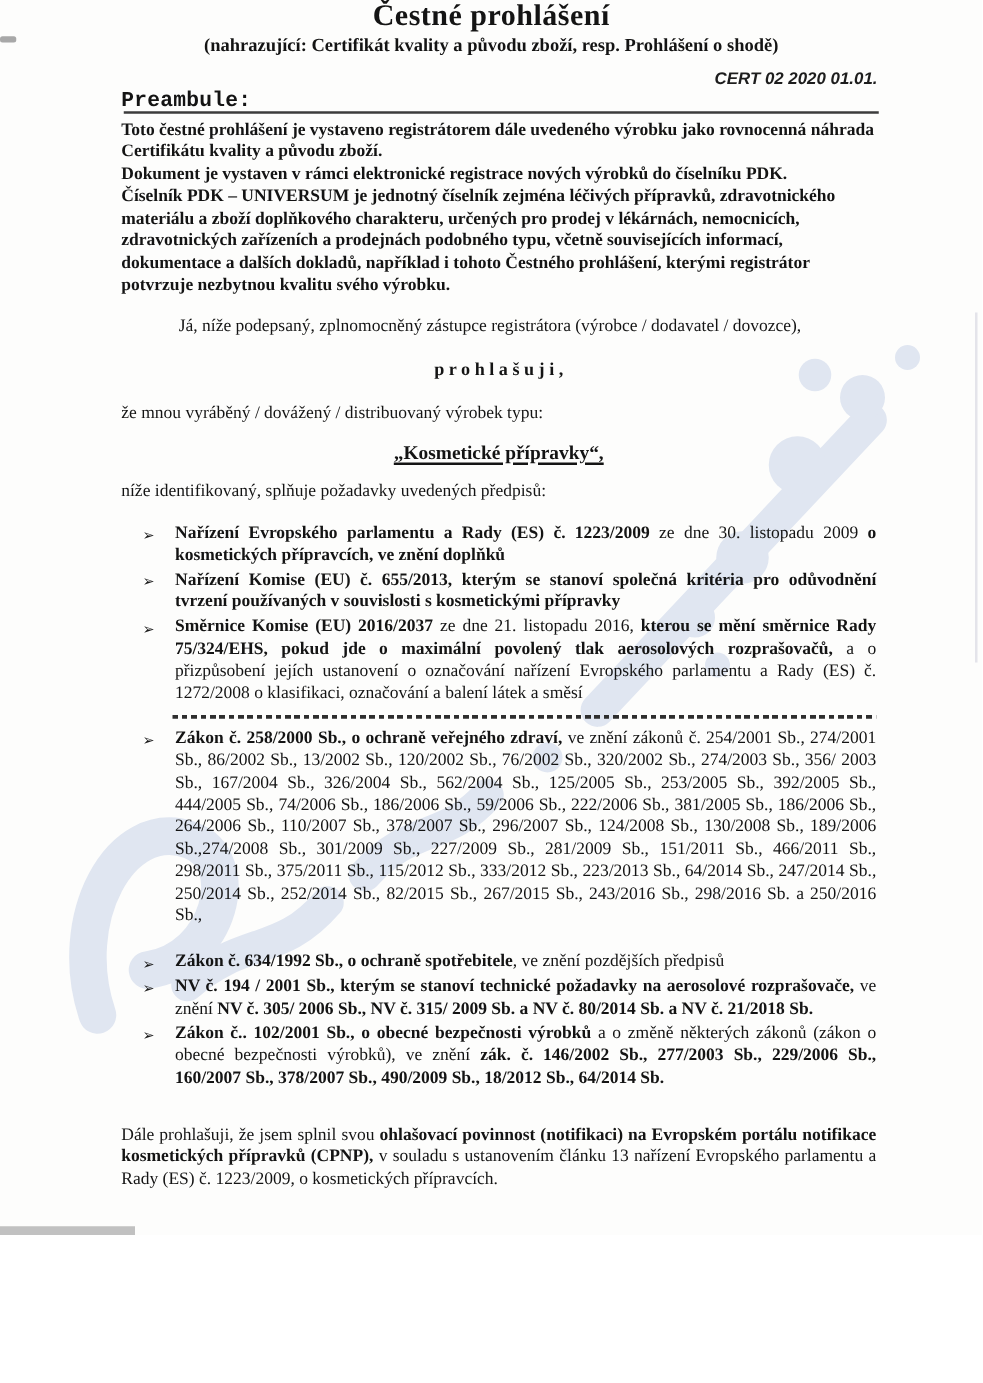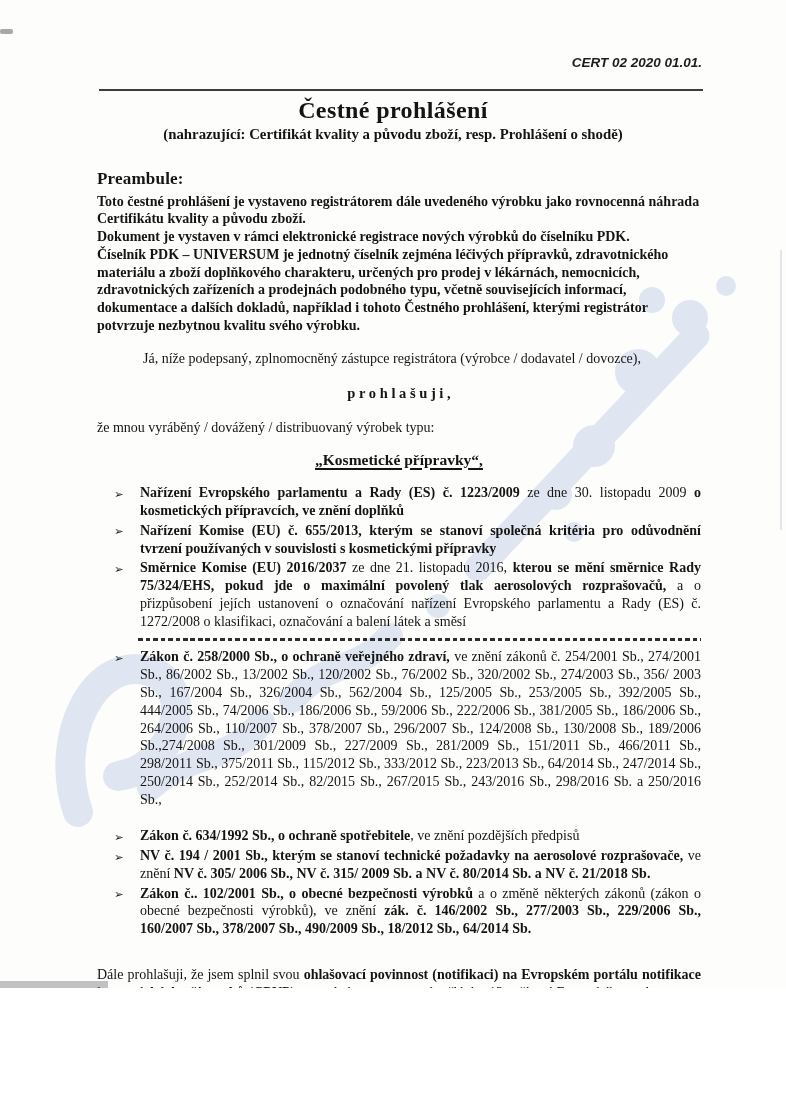--- a/index.html
+++ b/index.html
@@ -17,33 +17,33 @@
   .doc-code{
     position:absolute;top:55px;right:84px;
     font-family:"Liberation Sans","DejaVu Sans",sans-serif;
     font-style:italic;font-weight:bold;font-size:13.5px;
     color:#1d1d1d;
   }
   .top-rule{
     position:absolute;top:89px;left:99px;right:83px;
     border-top:2px solid #3c3c3c;
   }
-  .flow{position:relative;padding-top:97px;}
+  .flow{position:relative;}
   .title{
     margin:0;text-align:center;
     font-size:24px;font-weight:bold;letter-spacing:.4px;
   }
   .subtitle{
     margin:2px 0 0;text-align:center;
     font-size:14.8px;font-weight:bold;
   }
   
   .content{margin:25px 85px 0 97px;font-size:14px;line-height:1.27;}
   .preamble-heading{
-    margin:0 0 3px;font-size:17px;font-weight:bold;letter-spacing:.2px;
+    margin:0 0 3px;font-size:17px;font-weight:bold;letter-spacing:.2px;font-family:Liberation Mono, monospace;
   }
   .preamble-p{margin:0;font-weight:bold;text-align:left;}
   .indent-p{margin:15px 0 0;text-indent:46px;}
   .verb-p{margin:17px 0 0;text-align:center;font-weight:bold;font-size:14.5px;}
   .plain-p{margin:16px 0 12px;}
   .product-p{
     margin:13px 0 0;text-align:center;
     font-weight:bold;font-size:15.5px;
     text-decoration:underline;text-decoration-thickness:2px;text-underline-offset:3px;
   }
@@ -114,20 +114,21 @@
     <div class="content">
       <h2 class="preamble-heading">Preambule:</h2>
       <p class="preamble-p">Toto čestné prohlášení je vystaveno registrátorem dále uvedeného výrobku jako rovnocenná náhrada Certifikátu kvality a původu zboží.</p>
       <p class="preamble-p">Dokument je vystaven v rámci elektronické registrace nových výrobků do číselníku PDK.</p>
       <p class="preamble-p">Číselník PDK – UNIVERSUM je jednotný číselník zejména léčivých přípravků, zdravotnického materiálu a zboží doplňkového charakteru, určených pro prodej v lékárnách, nemocnicích, zdravotnických zařízeních a prodejnách podobného typu, včetně souvisejících informací, dokumentace a dalších dokladů, například i tohoto Čestného prohlášení, kterými registrátor potvrzuje nezbytnou kvalitu svého výrobku.</p>
 
       <p class="indent-p">Já, níže podepsaný, zplnomocněný zástupce registrátora (výrobce / dodavatel / dovozce),</p>
       <p class="verb-p">p r o h l a š u j i ,</p>
       <p class="plain-p">že mnou vyráběný / dovážený / distribuovaný výrobek typu:</p>
       <p class="product-p">„Kosmetické přípravky“,</p>
+      <p class="req-p">níže identifikovaný, splňuje požadavky uvedených předpisů:</p>
 
       <div class="reg-list" id="reg-list">
           <div class="reg-item">
             <span class="marker">➢</span>
             <span class="reg-text"><span class="b">Nařízení Evropského parlamentu a Rady (ES) č. 1223/2009 </span><span>ze dne 30. listopadu 2009 </span><span class="b">o kosmetických přípravcích, ve znění doplňků</span></span>
           </div>
           <div class="reg-item">
             <span class="marker">➢</span>
             <span class="reg-text"><span class="b">Nařízení Komise (EU) č. 655/2013, kterým se stanoví společná kritéria pro odůvodnění tvrzení používaných v souvislosti s kosmetickými přípravky</span></span>
           </div>

